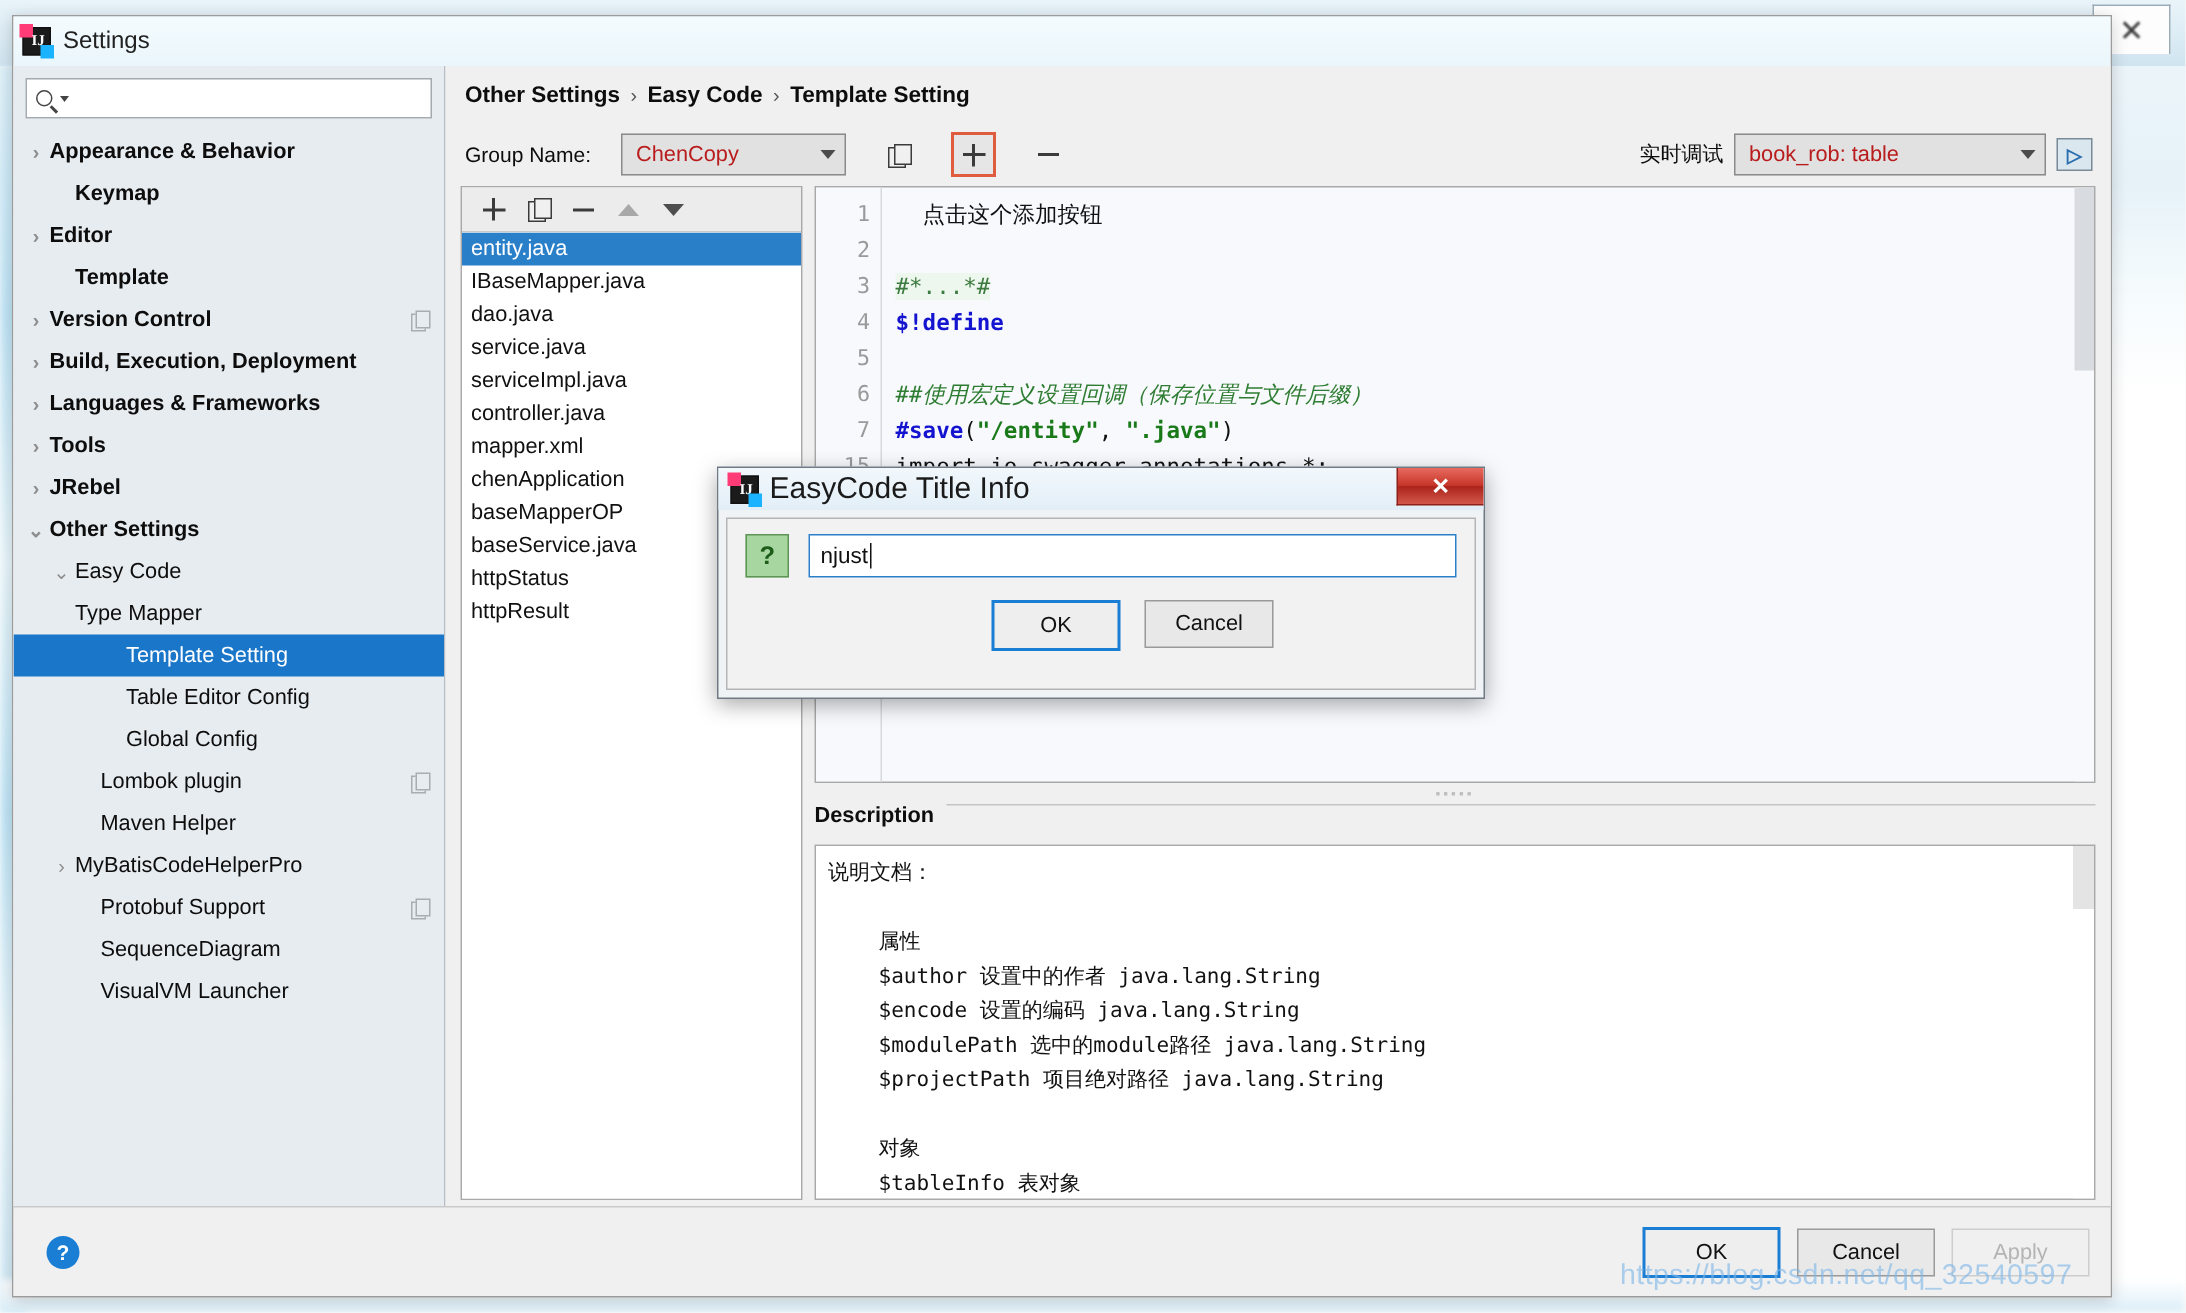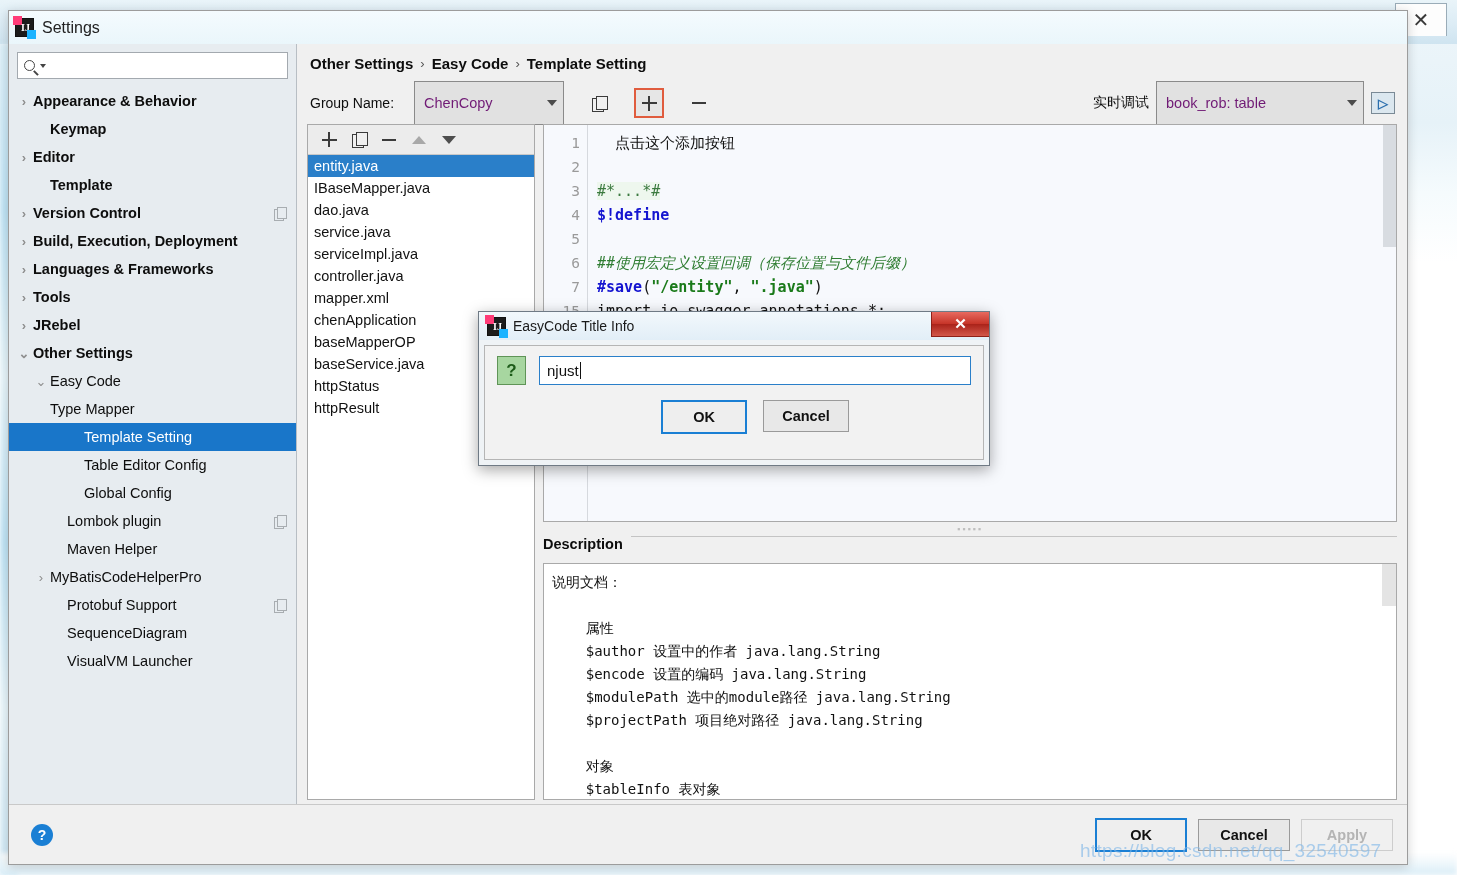--- a/index.html
+++ b/index.html
@@ -135,23 +135,23 @@
     height:38px; display:flex; align-items:center; gap:7px;
     font-size:15px; font-weight:700; color:#0d0d0d; padding-left:3px;
   }
   #breadcrumb .sep { color:#555; font-weight:400; font-size:13px; }
 
   #toolbar-row {
     height:42px; display:flex; align-items:center; gap:20px; padding-left:3px;
   }
   #group-label { font-size:14px; color:#0d0d0d; }
   .combo {
-    height:44px; background:#e1e1e1; border:1px solid #8a8a8a;
+    height:28px; background:#e1e1e1; border:1px solid #8a8a8a;
     display:flex; align-items:center; justify-content:space-between;
-    padding:0 6px 0 9px; font-size:14.5px; color:#701a75; min-width:150px;
+    padding:0 6px 0 9px; font-size:14.5px; color:#b91c1c; min-width:150px;
   }
   .combo .cv { white-space:nowrap; overflow:hidden;}
   .combo .arr { width:0;height:0;border-left:5px solid transparent;border-right:5px solid transparent;border-top:6px solid #4b4b4b; margin-left:10px; }
   #group-combo { width:148px; }
   .tb-btn {
     width:30px; height:30px; display:flex; align-items:center; justify-content:center;
     cursor:default;
   }
   .tb-btn.highlight { border:2px solid #e05c3e; background:#e6e6e6; }
   .icon-plus { position:relative; width:15px; height:15px; }
@@ -243,38 +243,38 @@
   #help-btn {
     width:22px; height:22px; border-radius:50%; background:#1a7fd4;
     color:#fff; font-size:14px; font-weight:700;
     display:flex; align-items:center; justify-content:center; margin-left:8px;
   }
   #footer-right { margin-left:auto; display:flex; gap:11px; align-items:center;}
   .btn {
     min-width:92px; height:30px; padding:15px 14px;
     background:#e8e8e8; border:1px solid #9a9a9a;
     display:flex; align-items:center; justify-content:center;
-    font-size:14.5px; color:#111;font-weight:bold;
+    font-size:14.5px; color:#111;
   }
   .btn.default { border:2px solid #1a7fd4; background:#eeeeee;}
   .btn.disabled { color:#b4b4b4; border-color:#cdcdcd; background:#f0f0f0;}
 
   
   #dialog {
     position:absolute; left:478px; top:311px; width:512px; height:155px;
     background:#eff3f6; border:1px solid #6f7a85;
     box-shadow: 0 4px 14px rgba(0,0,0,.35);
     display:flex; flex-direction:column;
   }
   #dlg-title {
     height:28px; flex:none; display:flex; align-items:center; gap:7px; padding-left:8px;
     background: linear-gradient(180deg,#f2f8fc 0%, #e2eef7 100%);
     position:relative;
   }
-  #dlg-title .title-text { font-size:14px; color:#1a1a1a; }
+  #dlg-title .title-text { font-size:20px; color:#1a1a1a; }
   #dlg-close {
     position:absolute; right:0px; top:0px; width:58px; height:25px;
     background: linear-gradient(180deg,#e86a5f 0%, #c7362a 48%, #ab241b 52%, #d2574a 100%);
     border:1px solid #8d2018; border-top:none; border-right:none;
     display:flex; align-items:center; justify-content:center;
     color:#fff; font-size:15px; font-weight:700;
   }
   #dlg-inner {
     flex:1; margin:5px; background:#f2f2f2; border:1px solid #b5b5b5;
     display:flex; flex-direction:column; padding:10px 12px 10px 12px;

